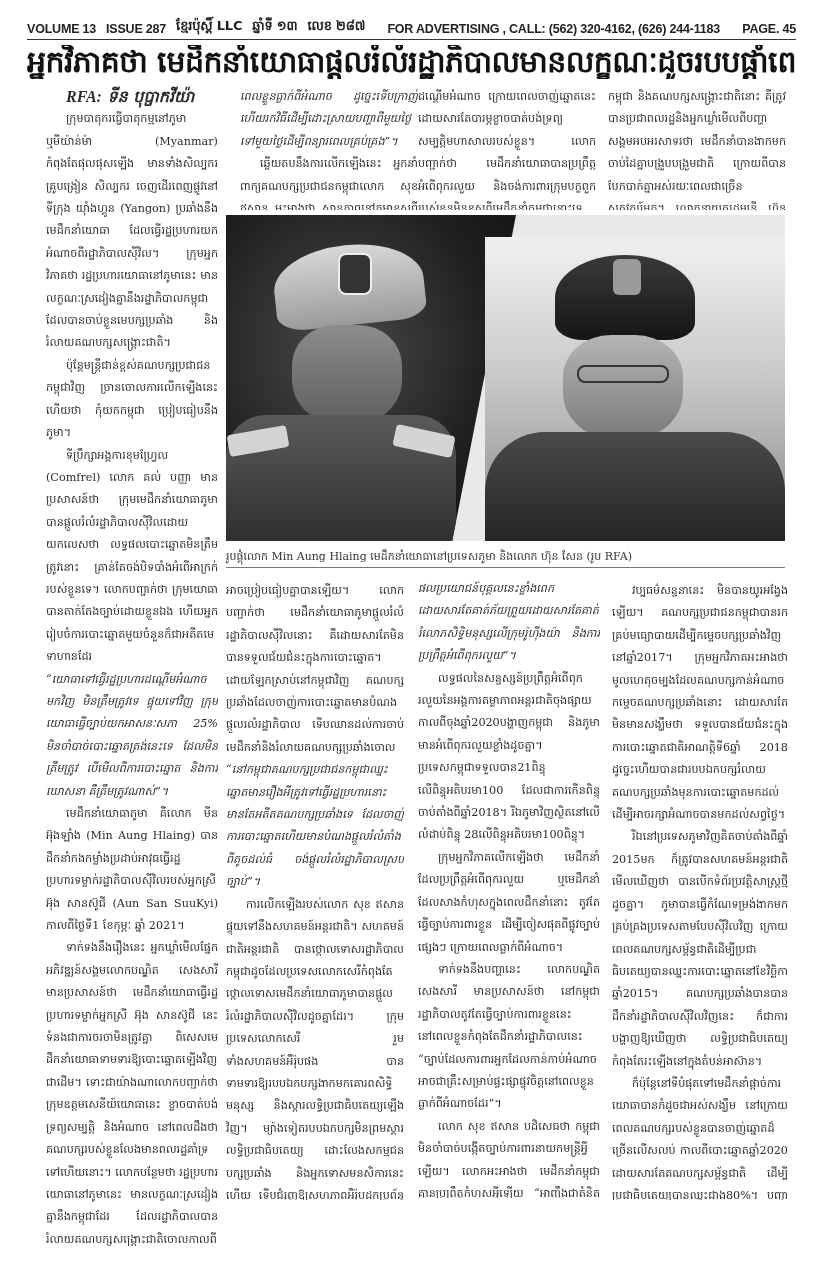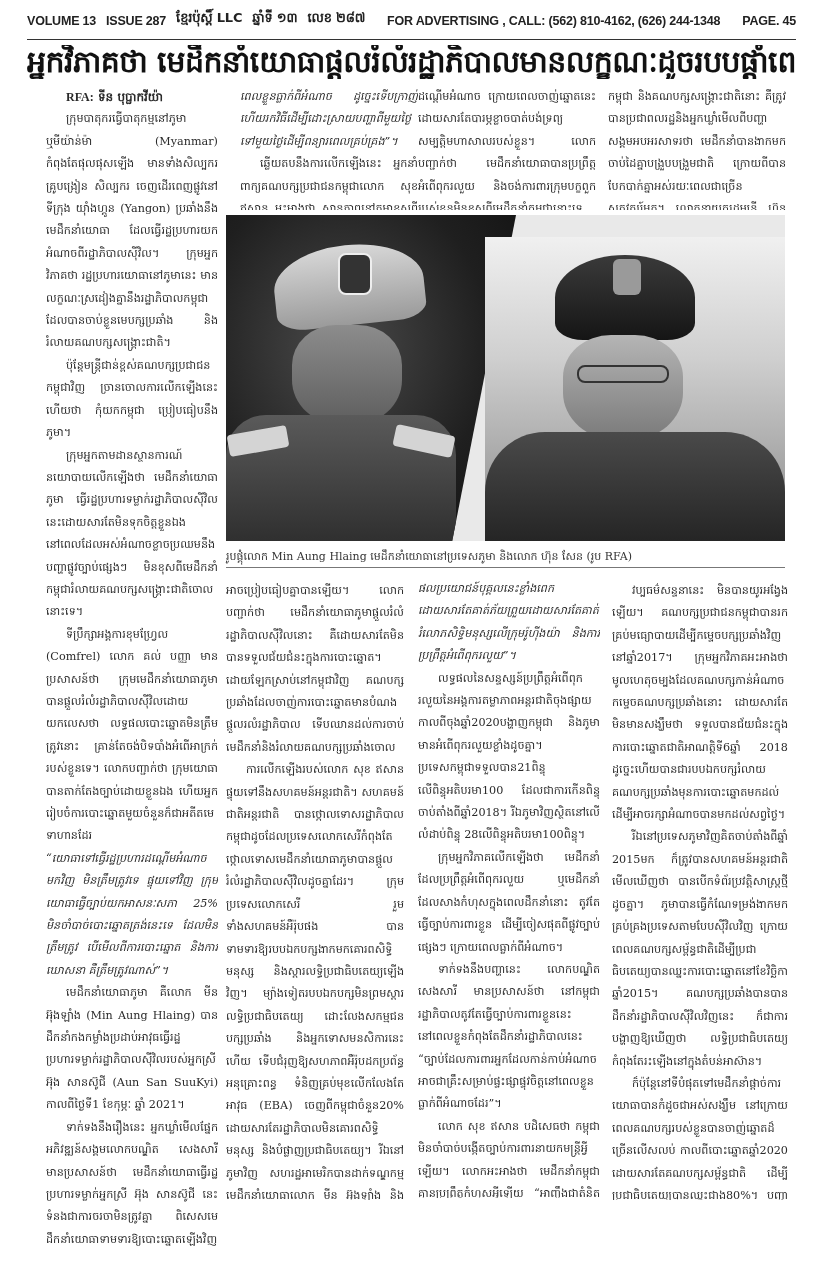--- a/index.html
+++ b/index.html
@@ -4,41 +4,41 @@
   <style>
     * { box-sizing: border-box; margin: 0; padding: 0; }
     html, body { width: 823px; height: 1268px; background: #ffffff; overflow: hidden; }
     body { position: relative; font-family: "DejaVu Serif", serif; color: #1a1a1a; }
 
     .masthead {
       position: absolute; left: 27px; top: 18px; width: 769px; height: 22px;
       display: flex; align-items: flex-end; justify-content: space-between;
       font-family: "Liberation Sans", sans-serif; font-size: 12.5px; font-weight: bold;
       letter-spacing: -0.2px; color: #222;
-      border-bottom: 1.5px solid #333; padding-bottom: 11px;
+      border-bottom: 1.5px solid #333; padding-bottom: 3px;
     }
     .masthead .left { display: flex; gap: 10px; align-items: flex-end; }
     .masthead .km { font-family: "DejaVu Sans", sans-serif; font-weight: bold; font-size: 13px; }
 
     .headline {
       position: absolute; left: 27px; top: 45px; width: 769px; height: 34px;
       font-family: "DejaVu Sans", sans-serif; font-weight: bold; font-size: 30px;
       color: #111; white-space: nowrap; overflow: hidden; letter-spacing: -0.6px;
       line-height: 34px; text-align: center;
     }
 
     .col {
       position: absolute; font-size: 11.2px; line-height: 22.4px; text-align: justify;
       font-family: "DejaVu Serif", serif; color: #2a2a2a;
       overflow: hidden;
     }
     .col p { text-indent: 20px; }
     .col p.noindent { text-indent: 0; }
     .col .it { font-style: italic; }
-    .byline { font-weight: bold; font-size: 12px; text-indent: 20px; }
+    .byline { font-weight: bold; font-size: 16px; text-indent: 20px; font-style: italic; }
     .byline .src { font-family: "Liberation Serif", serif; }
 
     #col1 { left: 46px; top: 86px; width: 172px; height: 1160px; }
     #col2a { left: 240px; top: 86px; width: 178px; height: 124px; }
     #col3a { left: 418px; top: 86px; width: 178px; height: 124px; }
     #col4a { left: 608px; top: 86px; width: 178px; height: 124px; }
 
     #col2b { left: 226px; top: 580px; width: 178px; height: 620px; }
     #col3b { left: 418px; top: 578px; width: 182px; height: 620px; }
     #col4b { left: 612px; top: 580px; width: 176px; height: 620px; }
@@ -69,34 +69,33 @@
 <body>
 
 <div class="masthead">
   <div class="left">
     <span>VOLUME 13</span>
     <span>ISSUE 287</span>
     <span class="km">ខ្មែរប៉ុស្ដិ៍ LLC</span>
     <span class="km">ឆ្នាំទី ១៣</span>
     <span class="km">លេខ ២៨៧</span>
   </div>
-  <span>FOR ADVERTISING ,  CALL: (562) 810-4162, (626) 244-1348</span>
+  <span>FOR ADVERTISING ,  CALL: (562) 320-4162, (626) 244-1183</span>
   <span>PAGE. 45</span>
 </div>
 
 <h1 class="headline">អ្នកវិភាគថា មេដឹកនាំយោធាផ្ដួលរំលំរដ្ឋាភិបាលមានលក្ខណៈដូចរបបផ្ដាំពេញរំលាយបក្សប្រឆាំង</h1>
 
 <div class="col" id="col1">
   <p class="byline">
     <span class="src">RFA:</span>
     <span>ទីន បុប្ផាកវីយ៉ា</span>
   </p>
   <p>ក្រុមបាតុករធ្វើបាតុកម្មនៅភូមា ឬមីយ៉ាន់ម៉ា (Myanmar) កំពុងតែផុលផុសឡើង មានទាំងសិល្បករ គ្រូបង្រៀន សិល្បករ ចេញដើរពេញផ្លូវនៅទីក្រុង យ៉ាំងហ្គូន (Yangon) ប្រឆាំងនឹងមេដឹកនាំយោធា ដែលធ្វើរដ្ឋប្រហារយកអំណាចពីរដ្ឋាភិបាលស៊ីវិល។ ក្រុមអ្នកវិភាគថា រដ្ឋប្រហារយោធានៅភូមានេះ មានលក្ខណៈស្រដៀងគ្នានឹងរដ្ឋាភិបាលកម្ពុជា ដែលបានចាប់ខ្លួនមេបក្សប្រឆាំង និងរំលាយគណបក្សសង្គ្រោះជាតិ។</p>
   <p>ប៉ុន្តែមន្ត្រីជាន់ខ្ពស់គណបក្សប្រជាជនកម្ពុជាវិញ ច្រានចោលការលើកឡើងនេះ ហើយថា កុំយកកម្ពុជា ប្រៀបធៀបនឹងភូមា។</p>
-  <p>ក្រុមអ្នកតាមដានស្ថានការណ៍នយោបាយលើកឡើងថា មេដឹកនាំយោធាភូមា ធ្វើរដ្ឋប្រហារទម្លាក់រដ្ឋាភិបាលស៊ីវិលនេះដោយសារតែមិនទុកចិត្តខ្លួនឯង នៅពេលដែលអស់អំណាចខ្លាចប្រឈមនឹងបញ្ហាផ្លូវច្បាប់ផ្សេងៗ មិនខុសពីមេដឹកនាំកម្ពុជារំលាយគណបក្សសង្គ្រោះជាតិចោលនោះទេ។</p>
   <p>ទីប្រឹក្សាអង្គការខុមហ្វ្រែល (Comfrel) លោក គល់ បញ្ញា មានប្រសាសន៍ថា ក្រុមមេដឹកនាំយោធាភូមាបានផ្ដួលរំលំរដ្ឋាភិបាលស៊ីវិលដោយយកលេសថា លទ្ធផលបោះឆ្នោតមិនត្រឹមត្រូវនោះ គ្រាន់តែចង់បិទបាំងអំពើអាក្រក់របស់ខ្លួនទេ។ លោកបញ្ជាក់ថា ក្រុមយោធាបានតាក់តែងច្បាប់ដោយខ្លួនឯង ហើយអ្នករៀបចំការបោះឆ្នោតមួយចំនួនក៏ជាអតីតមេទាហានដែរ</p>
   <p class="noindent it">“យោធាទៅធ្វើរដ្ឋប្រហារដណ្ដើមអំណាចមកវិញ មិនត្រឹមត្រូវទេ ផ្ទុយទៅវិញ ក្រុមយោធាធ្វើច្បាប់យកអាសនៈសភា 25% មិនចាំបាច់បោះឆ្នោតត្រង់នេះទេ ដែលមិនត្រឹមត្រូវ បើមើលពីការបោះឆ្នោត និងការឃោសនា គឺត្រឹមត្រូវណាស់”។</p>
   <p>មេដឹកនាំយោធាភូមា គឺលោក មីន អ៊ុងឡាំង (Min Aung Hlaing) បានដឹកនាំកងកម្លាំងប្រដាប់អាវុធធ្វើរដ្ឋប្រហារទម្លាក់រដ្ឋាភិបាលស៊ីវិលរបស់អ្នកស្រី អ៊ុង សានស៊ូជី (Aun San SuuKyi) កាលពីថ្ងៃទី1 ខែកុម្ភៈ ឆ្នាំ 2021។</p>
   <p>ទាក់ទងនឹងរឿងនេះ អ្នកឃ្លាំមើលផ្នែកអភិវឌ្ឍន៍សង្គមលោកបណ្ឌិត សេងសារី មានប្រសាសន៍ថា មេដឹកនាំយោធាធ្វើរដ្ឋប្រហារទម្លាក់អ្នកស្រី អ៊ុង សានស៊ូជី នេះ ទំនងជាការចរចាមិនត្រូវគ្នា ពិសេសមេដឹកនាំយោធាទាមទារឱ្យបោះឆ្នោតឡើងវិញជាដើម។ ទោះជាយ៉ាងណាលោកបញ្ជាក់ថា ក្រុមឧត្តមសេនីយ៍យោធានេះ ខ្លាចបាត់បង់ទ្រព្យសម្បត្តិ និងអំណាច នៅពេលដឹងថា គណបក្សរបស់ខ្លួនលែងមានពលរដ្ឋគាំទ្រទៅហើយនោះ។ លោកបន្ថែមថា រដ្ឋប្រហារយោធានៅភូមានេះ មានលក្ខណៈស្រដៀងគ្នានឹងកម្ពុជាដែរ ដែលរដ្ឋាភិបាលបានរំលាយគណបក្សសង្គ្រោះជាតិចោលកាលពីឆ្នាំ 2017 ហើយចាប់មេដឹកនាំបក្សប្រឆាំងដាក់ពន្ធនាគារ និងធ្វើទុក្ខបុកម្នេញថ្នាក់ ដឹកនាំប្រឆាំងផ្សេងទៀតឱ្យរត់ទៅក្រៅប្រទេស</p>
 
 </div>
 
 <div class="col" id="col2a">
   <p class="noindent it">ពេលខ្លួនធ្លាក់ពីអំណាច ដូច្នេះទើបក្រាញ់ហើយរកវិធីដើម្បីដោះស្រាយបញ្ហាពីមួយថ្ងៃទៅមួយថ្ងៃដើម្បីពន្យារពេលគ្រប់គ្រង”។</p>
   <p>ឆ្លើយតបនឹងការលើកឡើងនេះ អ្នកនាំពាក្យគណបក្សប្រជាជនកម្ពុជាលោក សុខ ឥសាន អះអាងថា ស្ថានភាពនៅភូមាខុសពីកម្ពុជា មិន</p>
@@ -125,20 +124,21 @@
     <div class="figure" style="left:128px;top:22px;width:28px;height:36px;border-radius:6px;background:#9a9a9a;"></div>
     <div class="figure" style="left:78px;top:98px;width:120px;height:105px;border-radius:40% 40% 45% 45%;background:linear-gradient(180deg,#b5b5b5,#7a7a7a);"></div>
     <div class="figure" style="left:92px;top:128px;width:92px;height:18px;border:2px solid #333;border-radius:8px;"></div>
     <div class="figure" style="left:0;top:195px;width:300px;height:115px;border-radius:60px 60px 0 0;background:linear-gradient(180deg,#4a4a4a,#232323);"></div>
   </div>
 </div>
 <div class="caption">រូបផ្គុំលោក Min Aung Hlaing មេដឹកនាំយោធានៅប្រទេសភូមា និងលោក ហ៊ុន សែន (រូប RFA)</div>
 
 <div class="col" id="col2b">
   <p class="noindent">អាចប្រៀបធៀបគ្នាបានឡើយ។ លោកបញ្ជាក់ថា មេដឹកនាំយោធាភូមាផ្ដួលរំលំរដ្ឋាភិបាលស៊ីវិលនោះ គឺដោយសារតែមិនបានទទួលជ័យជំនះក្នុងការបោះឆ្នោត។ ដោយឡែកស្រាប់នៅកម្ពុជាវិញ គណបក្សប្រឆាំងដែលចាញ់ការបោះឆ្នោតមានបំណងផ្ដួលរលំរដ្ឋាភិបាល ទើបឈានដល់ការចាប់មេដឹកនាំនិងរំលាយគណបក្សប្រឆាំងចោល</p>
+  <p class="noindent it">“នៅកម្ពុជាគណបក្សប្រជាជនកម្ពុជាឈ្នះឆ្នោតមានរឿងអីត្រូវទៅធ្វើរដ្ឋប្រហារនោះ មានតែអតីតគណបក្សប្រឆាំងទេ ដែលចាញ់ការបោះឆ្នោតហើយមានបំណងផ្ដួលរំលំតាំងពីតូចដល់ធំ ចង់ផ្ដួលរំលំរដ្ឋាភិបាលស្របច្បាប់”។</p>
   <p>ការលើកឡើងរបស់លោក សុខ ឥសាន ផ្ទុយទៅនឹងសហគមន៍អន្តរជាតិ។ សហគមន៍ជាតិអន្តរជាតិ បានថ្កោលទោសរដ្ឋាភិបាលកម្ពុជាដូចដែលប្រទេសលោកសេរីកំពុងតែថ្កោលទោសមេដឹកនាំយោធាភូមាបានផ្ដួលរំលំរដ្ឋាភិបាលស៊ីវិលដូចគ្នាដែរ។ ក្រុមប្រទេសលោកសេរី រួមទាំងសហគមន៍អឺរ៉ុបផង បានទាមទារឱ្យរបបឯកបក្សងាកមកគោរពសិទ្ធិមនុស្ស និងស្ដារលទ្ធិប្រជាធិបតេយ្យឡើងវិញ។ ម្យ៉ាងទៀតរបបឯកបក្សមិនព្រមស្ដារលទ្ធិប្រជាធិបតេយ្យ ដោះលែងសកម្មជនបក្សប្រឆាំង និងអ្នកទោសមនសិការនេះហើយ ទើបជំរុញឱ្យសហភាពអឺរ៉ុបដកប្រព័ន្ធអនុគ្រោះពន្ធ ទំនិញគ្រប់មុខលើកលែងតែអាវុធ (EBA) ចេញពីកម្ពុជាចំនួន20% ដោយសារតែរដ្ឋាភិបាលមិនគោរពសិទ្ធិមនុស្ស និងបំផ្លាញប្រជាធិបតេយ្យ។ រីឯនៅភូមាវិញ សហរដ្ឋអាមេរិកបានដាក់ទណ្ឌកម្មមេដឹកនាំយោធាលោក មីន អ៊ុងឡាំង និងមន្ត្រីជាន់ខ្ពស់យោធាមួយចំនួនទៀត។</p>
 
 </div>
 <div class="col" id="col3b">
   <p class="noindent it">ផលប្រយោជន៍បុគ្គលនេះខ្លាំងពេក ដោយសារតែគាត់ភ័យព្រួយដោយសារតែគាត់រំលោភសិទ្ធិមនុស្សលើក្រុមរ៉ូហ៊ីងយ៉ា និងការប្រព្រឹត្តអំពើពុករលួយ”។</p>
   <p>លទ្ធផលនៃសន្ទស្សន៍ប្រព្រឹត្តអំពើពុករលួយនៃអង្គការតម្លាភាពអន្តរជាតិចុងផ្សាយកាលពីចុងឆ្នាំ2020បង្ហាញកម្ពុជា និងភូមា មានអំពើពុករលួយខ្លាំងដូចគ្នា។ ប្រទេសកម្ពុជាទទួលបាន21ពិន្ទុ លើពិន្ទុអតិបរមា100 ដែលជាការកើនពិន្ទុ ចាប់តាំងពីឆ្នាំ2018។ រីឯភូមាវិញស្ថិតនៅលើលំដាប់ពិន្ទុ 28លើពិន្ទុអតិបរមា100ពិន្ទុ។</p>
   <p>ក្រុមអ្នកវិភាគលើកឡើងថា មេដឹកនាំដែលប្រព្រឹត្តអំពើពុករលួយ ឬមេដឹកនាំដែលសាងកំហុសក្នុងពេលដឹកនាំនោះ តូវតែធ្វើច្បាប់ការពារខ្លួន ដើម្បីចៀសផុតពីផ្លូវច្បាប់ផ្សេងៗ ក្រោយពេលធ្លាក់ពីអំណាច។</p>
   <p>ទាក់ទងនឹងបញ្ហានេះ លោកបណ្ឌិត សេងសារី មានប្រសាសន៍ថា នៅកម្ពុជា រដ្ឋាភិបាលតូវតែធ្វើច្បាប់ការពារខ្លួននេះ នៅពេលខ្លួនកំពុងតែដឹកនាំរដ្ឋាភិបាលនេះ “ច្បាប់ដែលការពារអ្នកដែលកាន់កាប់អំណាចអាចជាគ្រឹះសម្រាប់ផ្ទះផ្សាផ្ទុវចិត្តនៅពេលខ្លួនធ្លាក់ពីអំណាចដែរ”។</p>
   <p>លោក សុខ ឥសាន បដិសេធថា កម្ពុជាមិនចាំបាច់បង្កើតច្បាប់ការពារនាយកមន្ត្រីអ្វីឡើយ។ លោកអះអាងថា មេដឹកនាំកម្ពុជាគ្មានប្រព្រឹត្តកំហុសអ្វីឡើយ “អាញ្ចឹងជាតំនិតក្រុមទុច្ចរិតទេចង់ឱ្យរដ្ឋាភិបាលធ្វើច្បាប់ហើយចោទថា រដ្ឋាភិបាលបានធ្វើខុសច្បាប់ ហើយធ្វើច្បាប់ការពារខ្លួន”។</p>
 

